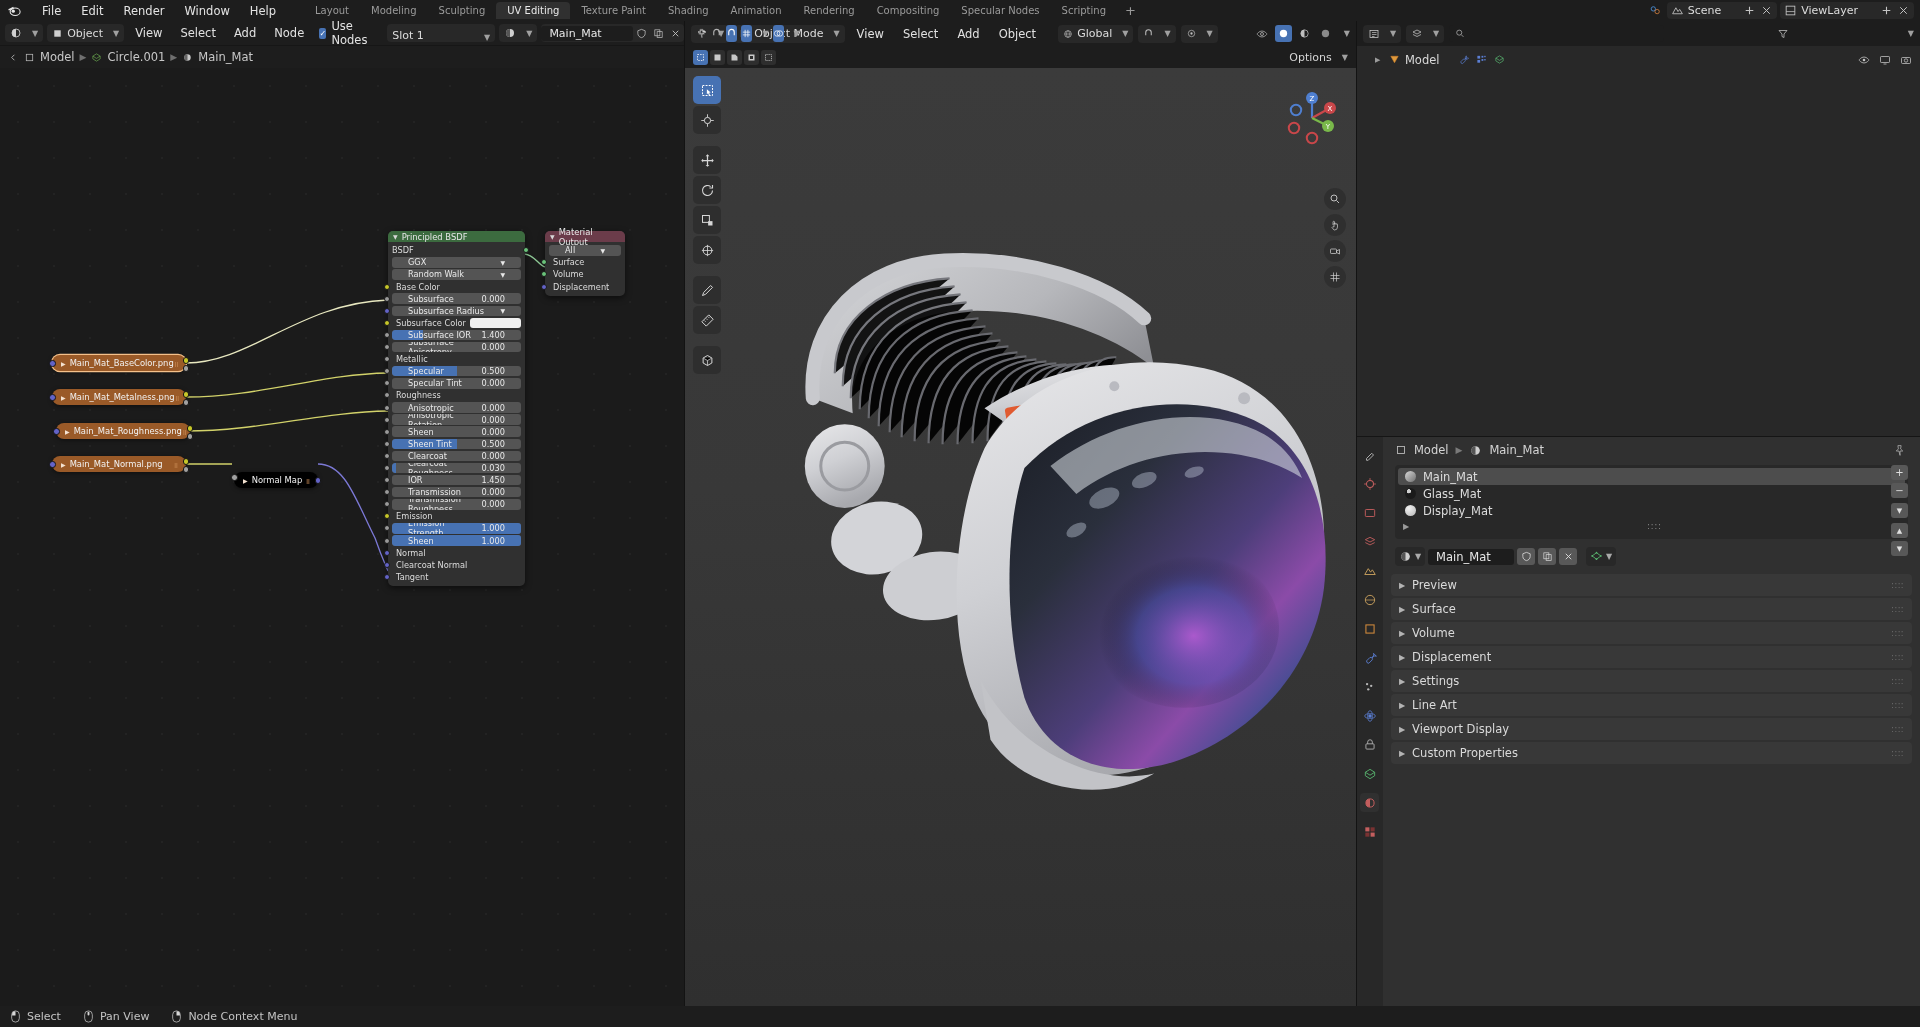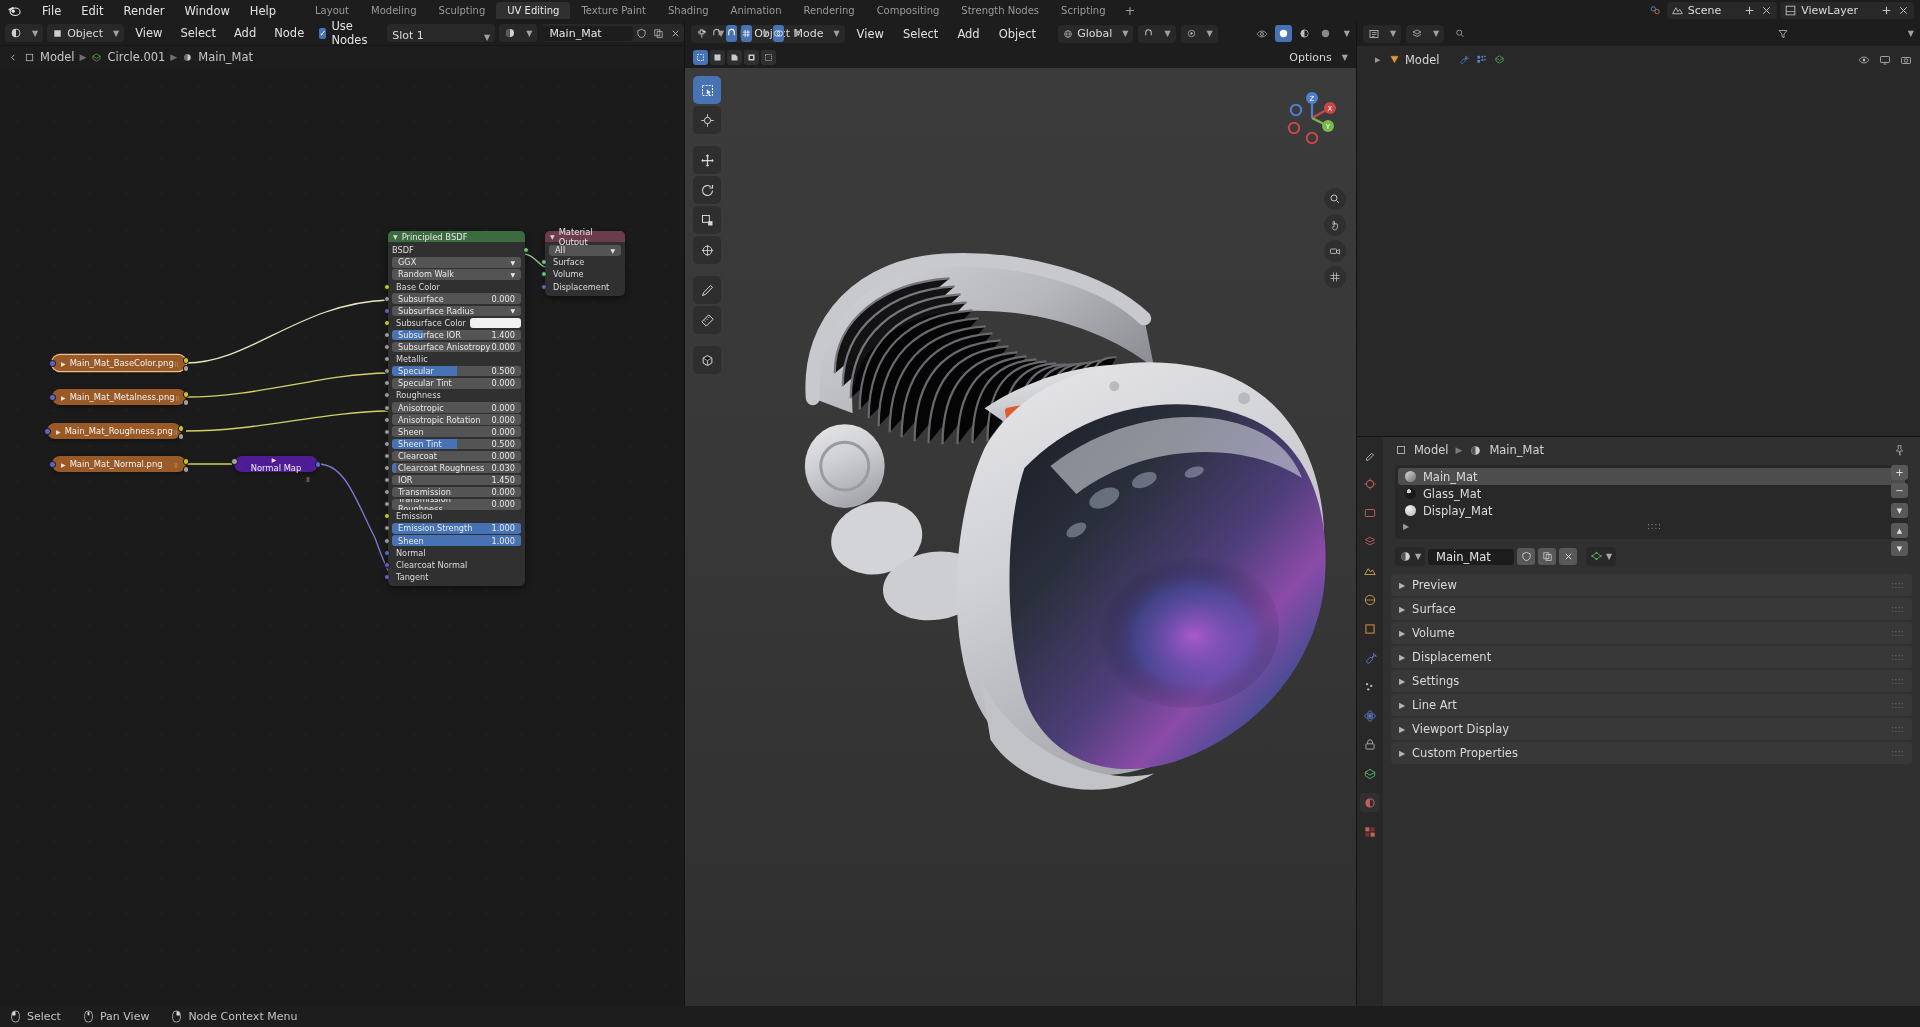--- a/index.html
+++ b/index.html
@@ -60,21 +60,21 @@
      background-size:36px 36px; opacity:.55;}
 
   
   .node{position:absolute;border-radius:5px;background:#303030;box-shadow:0 2px 6px rgba(0,0,0,.55);}
   .node-head{height:11px;display:flex;align-items:center;gap:4px;padding:0 5px;border-radius:5px 5px 0 0;font-size:8.4px;color:#e8e8e8;}
   .node-head .tri{font-size:6px;color:#d8d8d8;}
   .node-body{padding:2px 0 3px;}
   .nrow{height:11.6px;display:flex;align-items:center;position:relative;margin:0.5px 4px;}
   .nrow .label{font-size:8.2px;color:#dcdcdc;padding-left:4px;}
   .nrow.sock-out{justify-content:flex-start;padding-right:5px;}
-  .field{flex:1;height:10.5px;background:#545454;border-radius:3px;display:flex;align-items:center;justify-content:space-between;padding:0 6px;font-size:8.2px;color:#e9e9e9;position:relative;overflow:hidden;}
+  .field{flex:1;height:10.5px;background:#545454;border-radius:3px;display:flex;align-items:center;justify-content:space-between;padding:0 16px;font-size:8.2px;color:#e9e9e9;position:relative;overflow:hidden;}
   .field .fill{position:absolute;left:0;top:0;bottom:0;background:#4772b3;border-radius:3px 0 0 3px;}
   .field span{position:relative;z-index:2;}
   .field.dropdown{background:#545454;justify-content:space-between;}
   .field.colorswatch{background:#f0f0f0;}
   .sock{position:absolute;width:6px;height:6px;border-radius:50%;border:1px solid #191919;left:-8px;top:50%;transform:translateY(-50%);}
   .sock.right{left:auto;right:-8px;}
   .s-yellow{background:#c7c729;}
   .s-gray{background:#9a9a9a;}
   .s-purple{background:#6363c7;}
   .s-green{background:#6ac37a;}
@@ -162,21 +162,21 @@
   <div class="wsp-tabs">
     <div class="wsp">Layout</div>
     <div class="wsp">Modeling</div>
     <div class="wsp">Sculpting</div>
     <div class="wsp active">UV Editing</div>
     <div class="wsp">Texture Paint</div>
     <div class="wsp">Shading</div>
     <div class="wsp">Animation</div>
     <div class="wsp">Rendering</div>
     <div class="wsp">Compositing</div>
-    <div class="wsp">Strength Nodes</div>
+    <div class="wsp">Specular Nodes</div>
     <div class="wsp">Scripting</div>
     <div class="wsp-plus">+</div>
   </div>
 
   <div class="topbar-right">
     <div class="icon-btn">
       <svg width="13" height="13" viewBox="0 0 24 24">
           <circle cx="8" cy="9" r="4" fill="none" stroke="#4a90d9" stroke-width="1.6"></circle>
           <circle cx="15" cy="14" r="4" fill="none" stroke="#c87a3c" stroke-width="1.6"></circle>
         </svg>
@@ -340,39 +340,39 @@
 
       <div class="tex-node" style="left:52px;top:321px;width:134px;">
         <span class="tex-sock s-purple" style="left:-3px;top:5px;"></span>
         <span class="tri">▶</span>
         <span>Main_Mat_Metalness.png</span>
         <span class="dots">॥</span>
         <span class="tex-sock s-yellow" style="right:-3px;top:2px;"></span>
         <span class="tex-sock s-lightgray" style="right:-3px;top:10px;"></span>
       </div>
 
-      <div class="tex-node" style="left:47px;top:355px;width:134px;">
+      <div class="tex-node" style="left:56px;top:355px;width:134px;">
         <span class="tex-sock s-purple" style="left:-3px;top:5px;"></span>
         <span class="tri">▶</span>
         <span>Main_Mat_Roughness.png</span>
         <span class="dots">॥</span>
         <span class="tex-sock s-yellow" style="right:-3px;top:2px;"></span>
         <span class="tex-sock s-lightgray" style="right:-3px;top:10px;"></span>
       </div>
 
       <div class="tex-node" style="left:52px;top:388px;width:134px;text-align:center;">
         <span class="tex-sock s-purple" style="left:-3px;top:5px;"></span>
         <span class="tri">▶</span>
         <span>Main_Mat_Normal.png</span>
         <span class="dots">॥</span>
         <span class="tex-sock s-yellow" style="right:-3px;top:2px;"></span>
         <span class="tex-sock s-lightgray" style="right:-3px;top:10px;"></span>
       </div>
 
-      <div class="tex-node" style="left:234px;top:388px;width:84px;background:#4c1d95;flex-direction:column;">
+      <div class="tex-node" style="left:234px;top:404px;width:84px;background:#000000;">
         <span class="tex-sock s-lightgray" style="left:-3px;top:2px;"></span>
         <span class="tri">▶</span>
         <span>Normal Map</span>
         <span class="dots">॥</span>
         <span class="tex-sock s-purple" style="right:-3px;top:5px;"></span>
       </div>
 
       <div class="node" style="left: 388px; top: 163px; width: 137px; height: auto;">
         <div class="node-head" style="background:#3c6b3f;">
           <span class="tri">▼</span>

